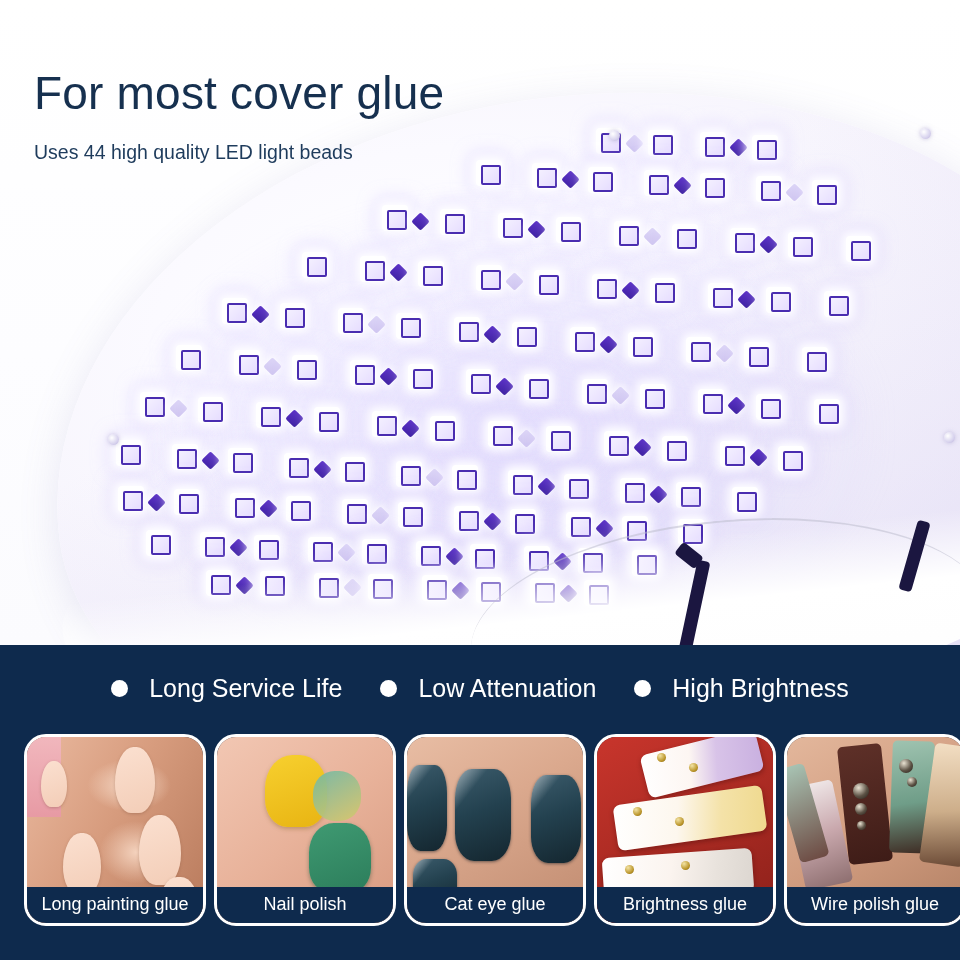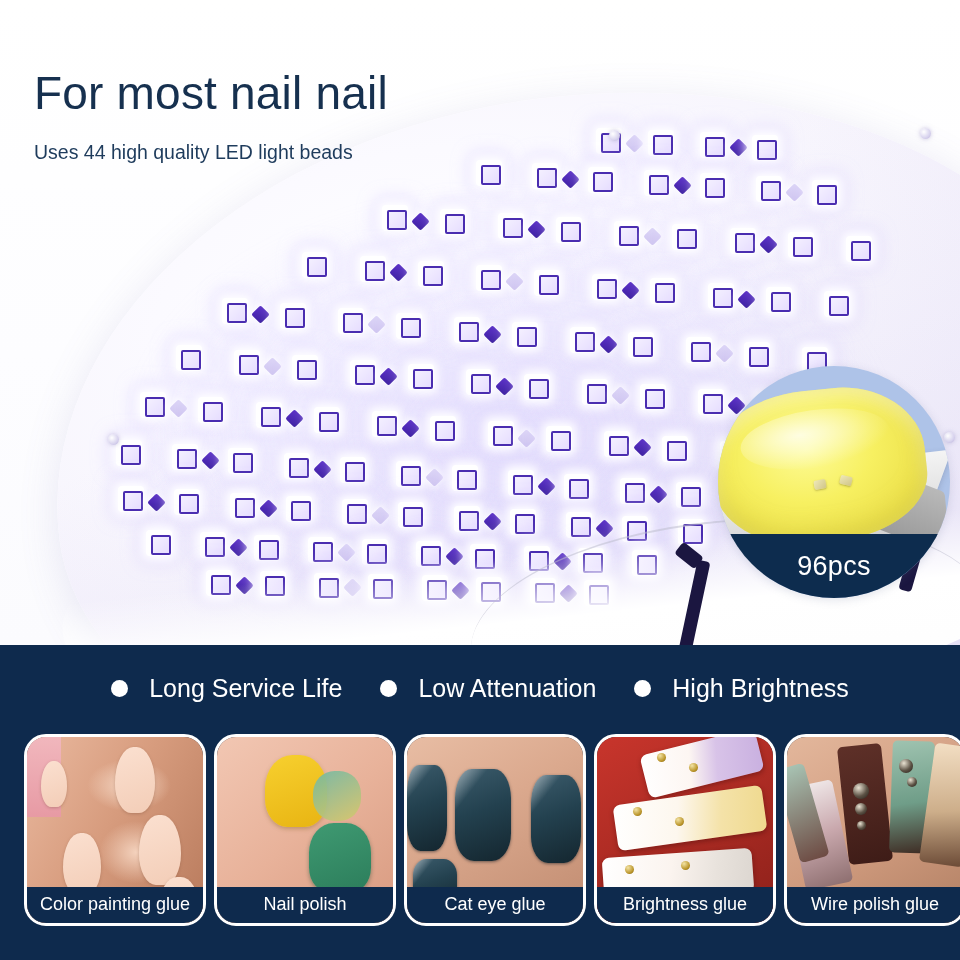--- a/index.html
+++ b/index.html
@@ -340,35 +340,22 @@
         <div class="screw" style="left: 944px; top: 432px;"></div>
       </div>
 
     <div class="lamp-rim"></div>
     <div class="rim-line"></div>
 
     <div class="cable" style="left:688px;top:560px;width:13px;height:92px;transform:rotate(12deg);"></div>
     <div class="cable" style="left:908px;top:520px;width:13px;height:72px;transform:rotate(16deg);"></div>
     <div class="cable" style="left:676px;top:548px;width:26px;height:15px;transform:rotate(38deg);"></div>
 
-    <div class="mag">
-      <div class="mag-chip">
-        <div class="chip-body"></div>
-        <div class="chip-side"></div>
-        <div class="chip-phos"></div>
-        <div class="chip-gloss"></div>
-        <div class="chip-wire" style="left:108px;top:96px;transform:rotate(-10deg);"></div>
-        <div class="chip-wire" style="left:134px;top:92px;transform:rotate(14deg);"></div>
-      </div>
-      <div class="mag-band">
-        <span class="mag-band-text">96pcs</span>
-      </div>
-    </div>
-
-    <div class="headline">For most nail nail</div>
+
+    <div class="headline">For most cover glue</div>
     <div class="subline l1">Uses 44 high quality LED light beads</div>
   </div>
 
   <div class="navy">
 
     <div class="features" id="features">
         <div class="feature">
           <div class="dot"></div>
           <span class="feature-label">Long Service Life</span>
         </div>
@@ -386,21 +373,21 @@
         <div class="card">
           <div class="card-photo p1">
             <div class="pink"></div>
             <div class="nail" style="left: 88px; top: 10px; width: 40px; height: 66px;"></div>
             <div class="nail" style="left: 112px; top: 78px; width: 42px; height: 70px;"></div>
             <div class="nail" style="left: 36px; top: 96px; width: 38px; height: 62px;"></div>
             <div class="nail" style="left: 132px; top: 140px; width: 40px; height: 56px;"></div>
             <div class="nail" style="left: 14px; top: 24px; width: 26px; height: 46px;"></div>
           </div>
           <div class="card-cap">
-            <span>Color painting glue</span>
+            <span>Long painting glue</span>
           </div>
         </div>
         <div class="card">
           <div class="card-photo p3">
             <div class="yellow"></div>
             <div class="teal"></div>
             <div class="green"></div>
           </div>
           <div class="card-cap">
             <span>Nail polish</span>

